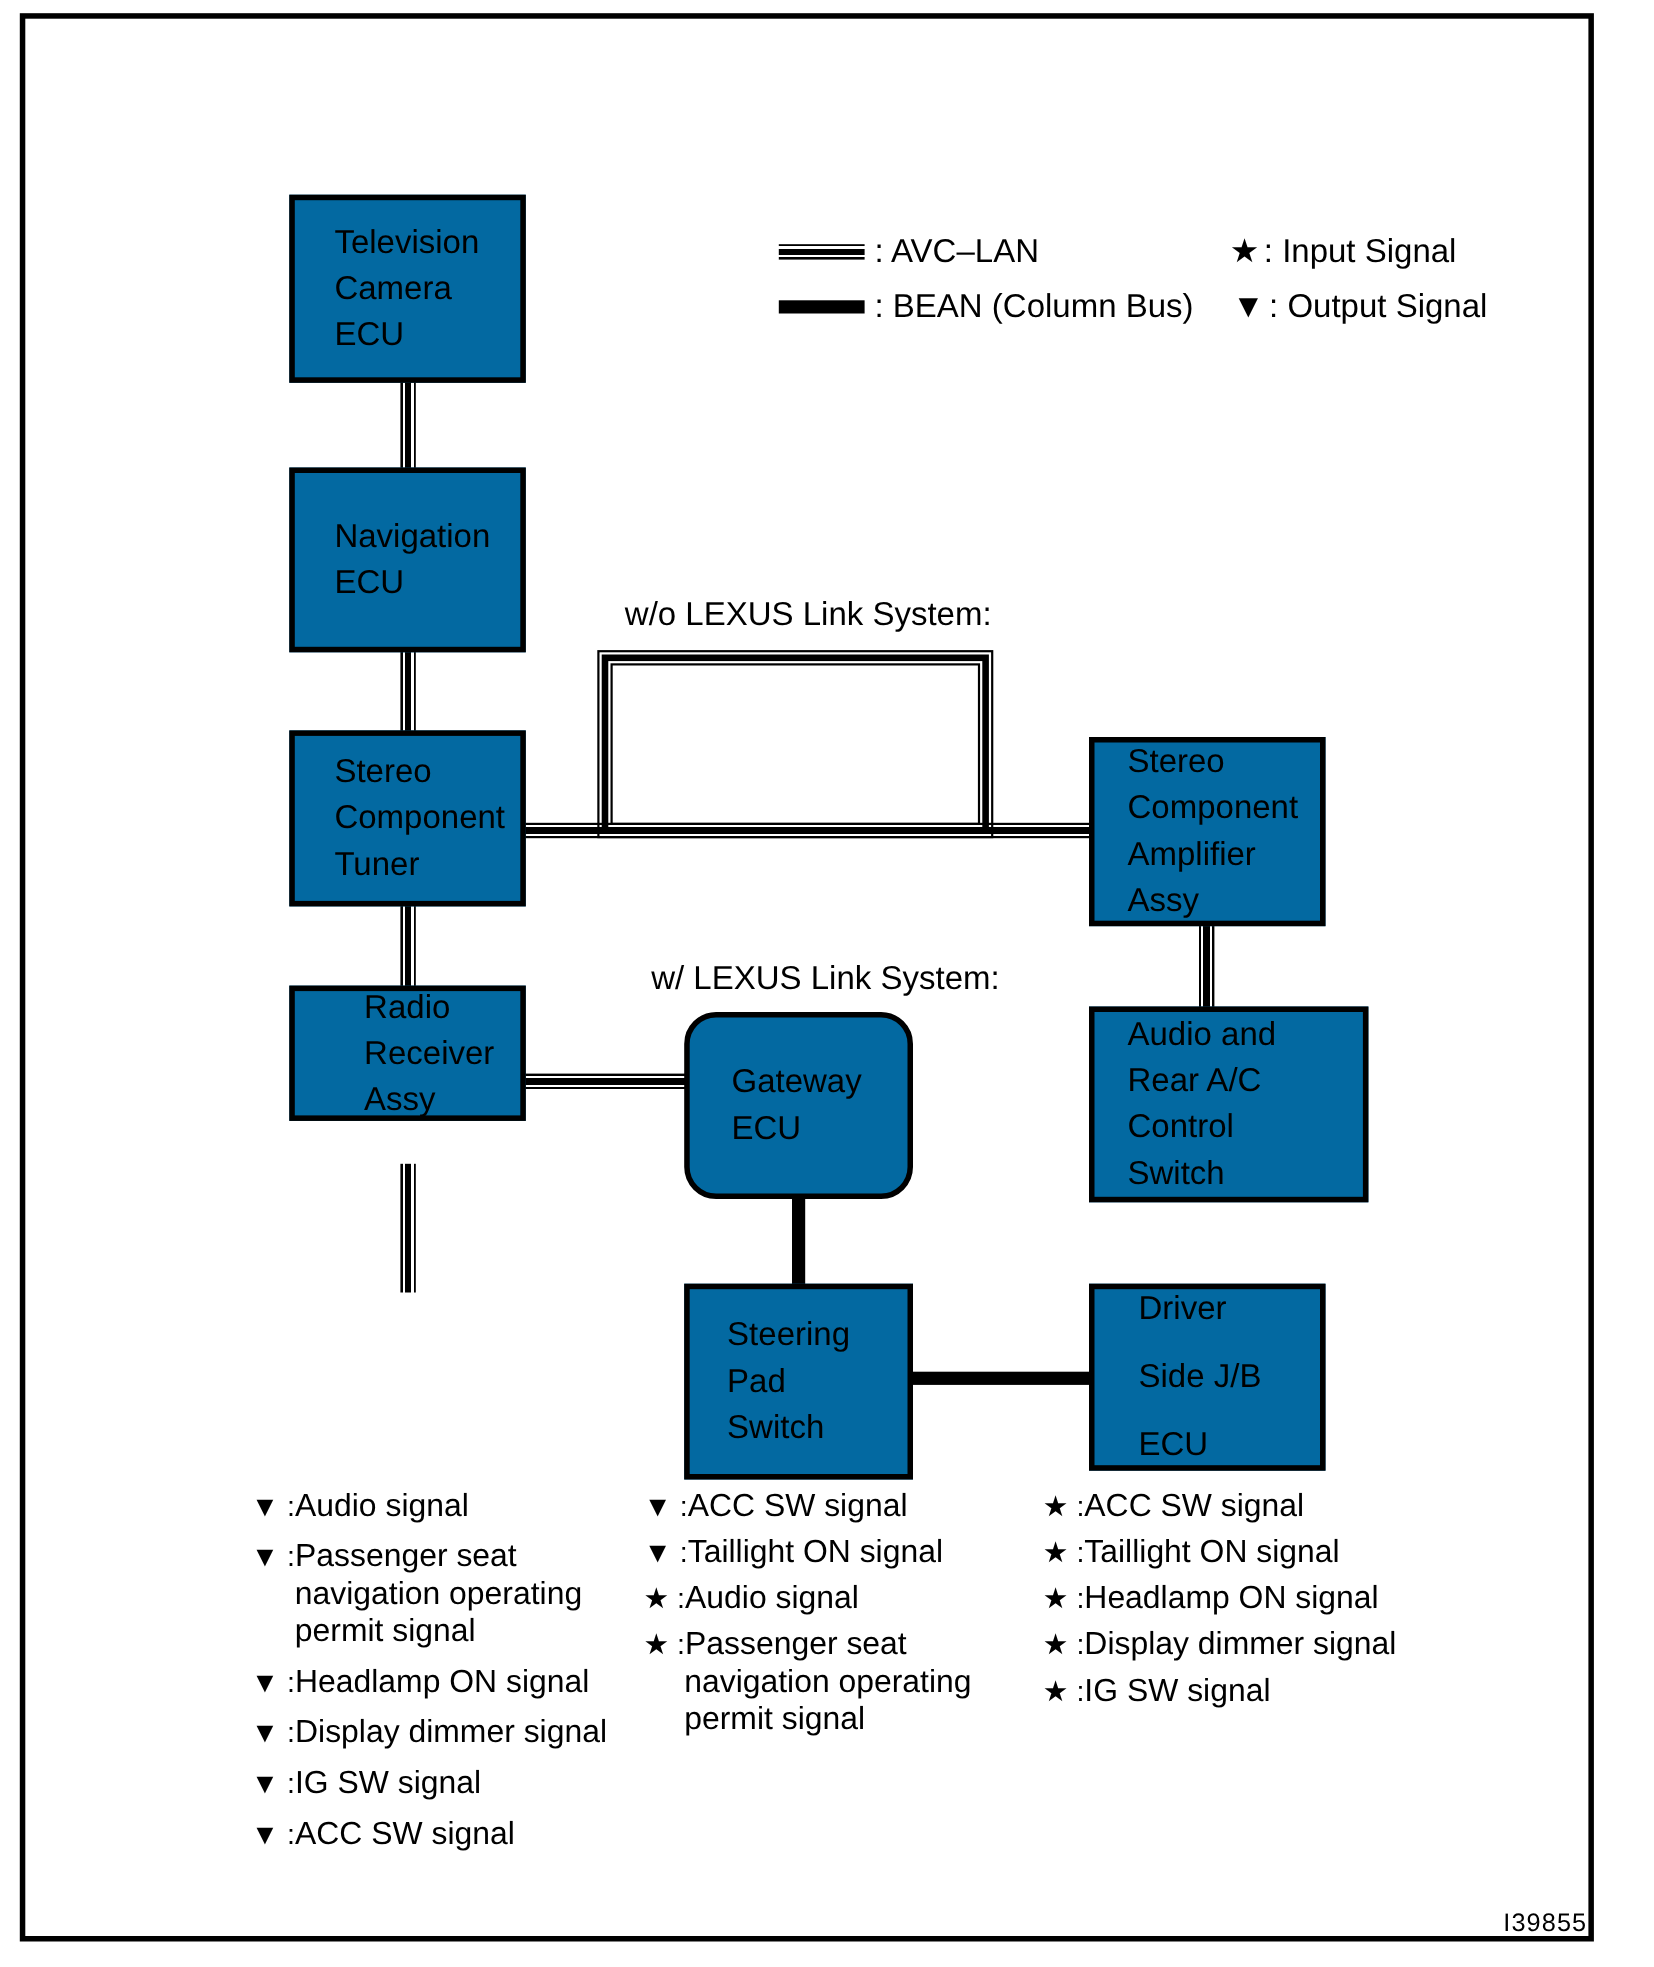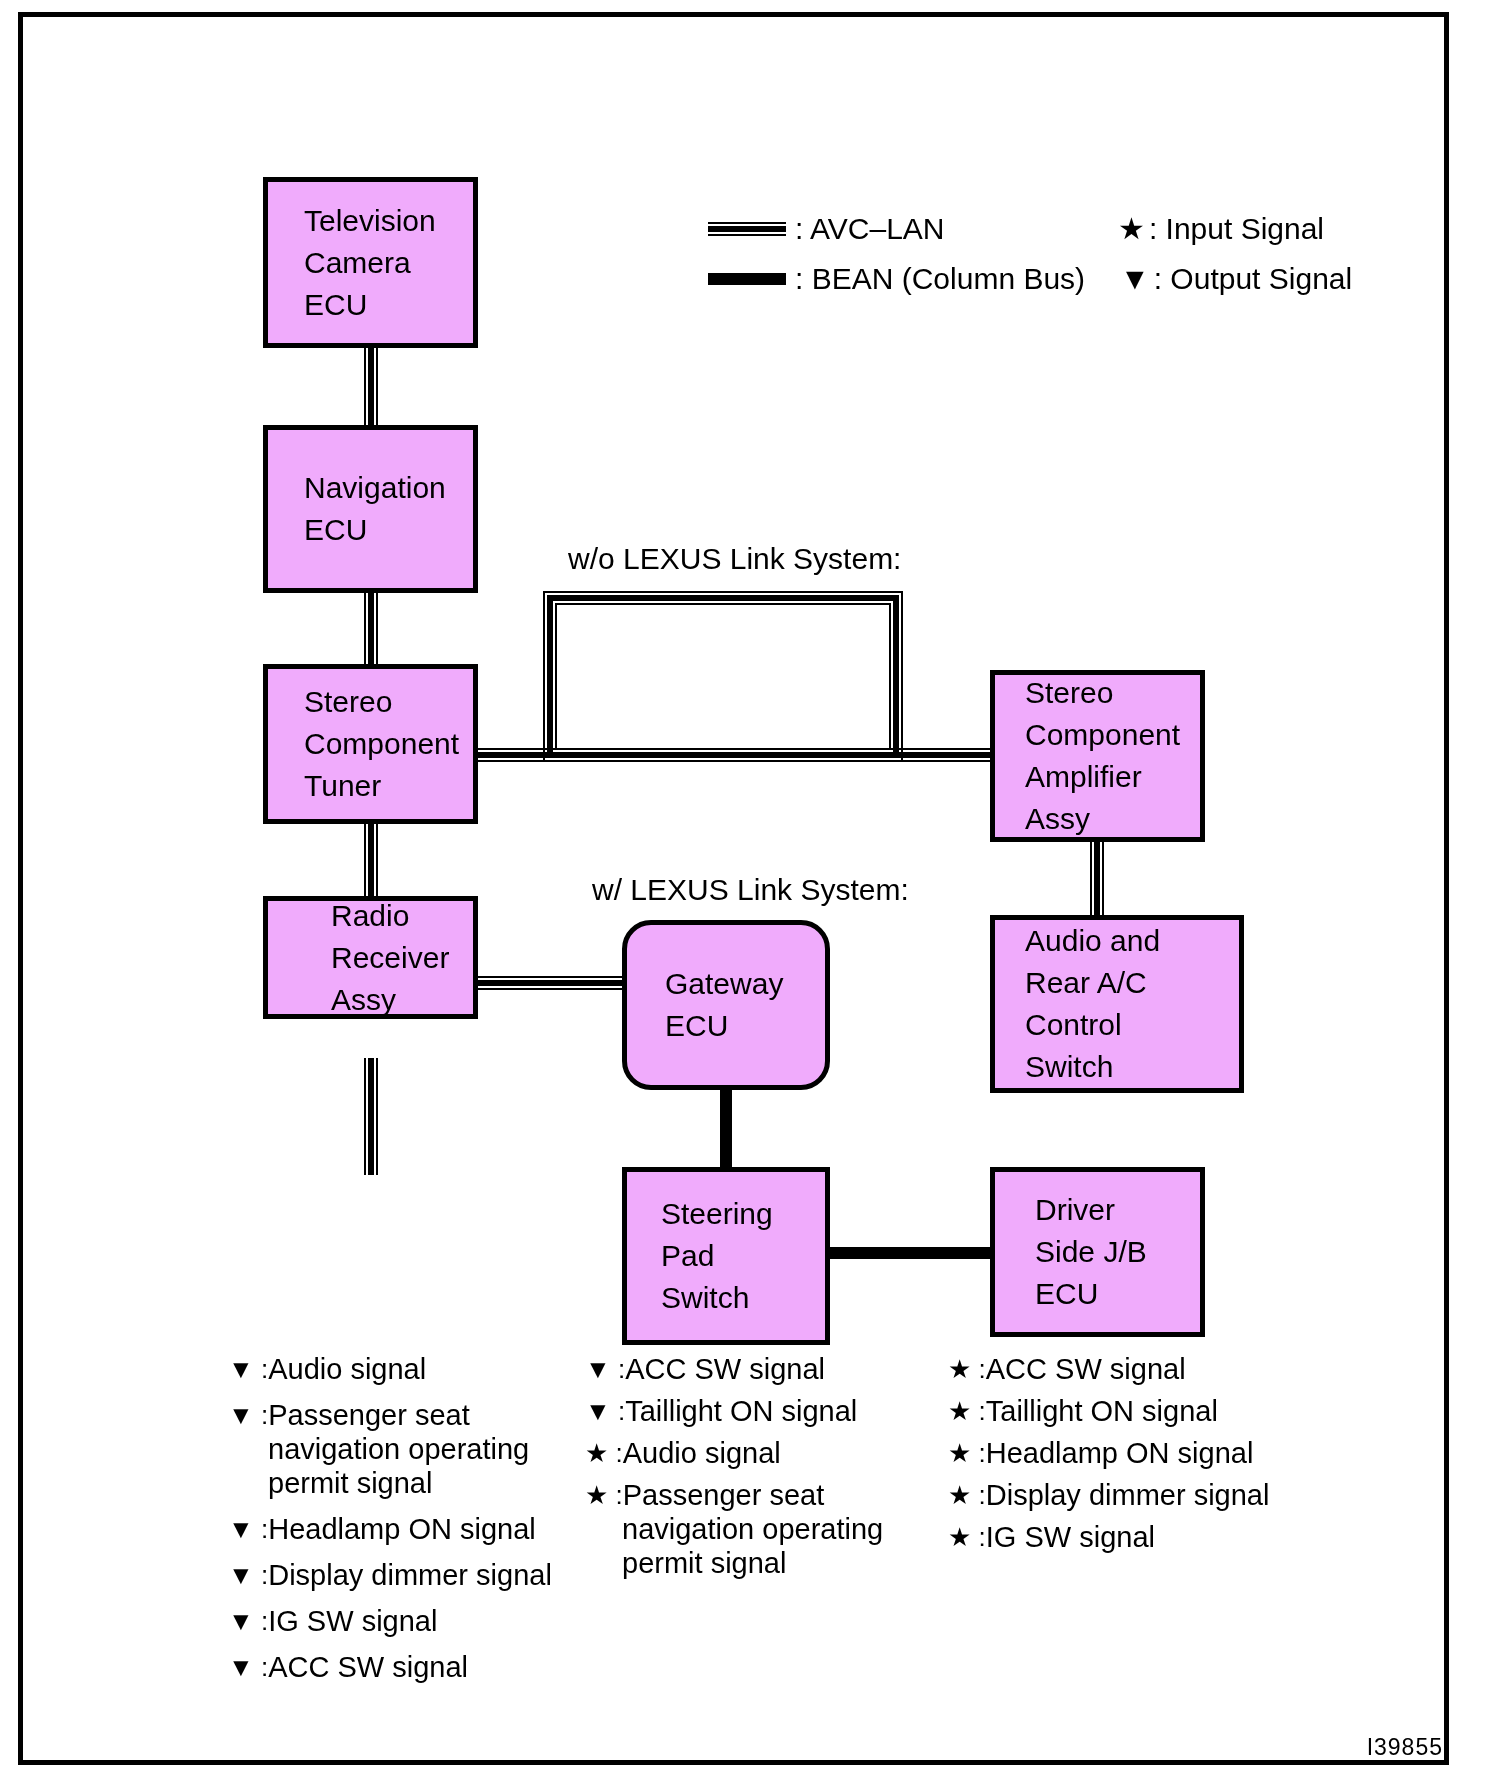--- a/index.html
+++ b/index.html
@@ -1,21 +1,21 @@
 <!DOCTYPE html>
 <html><head>
 <meta charset="utf-8">
 <style>
   html,body{margin:0;padding:0;background:#fff;}
   .canvas{position:relative;width:1504px;height:1788px;background:#fff;overflow:hidden;
           font-family:"Liberation Sans",sans-serif;color:#000;}
   .frame{position:absolute;left:18px;top:12px;width:1431px;height:1753px;
          border:5px solid #000;box-sizing:border-box;}
   
-  .node{position:absolute;background:#f0abfc;border:5px solid #000;box-sizing:border-box;
+  .node{position:absolute;background:#0369a1;border:5px solid #000;box-sizing:border-box;
         display:flex;flex-direction:column;justify-content:center;
         padding-left:36px;font-size:30px;line-height:42px;}
   .node span{white-space:nowrap;}
   
   .avc-v{position:absolute;width:14px;
          background:linear-gradient(to right,#000 0 2px,#fff 2px 4px,#000 4px 10px,#fff 10px 12px,#000 12px 14px);}
   .avc-h{position:absolute;height:14px;
          background:linear-gradient(to bottom,#000 0 2px,#fff 2px 4px,#000 4px 10px,#fff 10px 12px,#000 12px 14px);}
   
   .bean{position:absolute;background:#000;}
@@ -101,21 +101,21 @@
     <span>Audio and</span>
     <span>Rear A/C</span>
     <span>Control</span>
     <span>Switch</span>
   </div>
   <div class="node" style="left:622px;top:1167px;width:208px;height:178px;padding-left:34px;">
     <span>Steering</span>
     <span>Pad</span>
     <span>Switch</span>
   </div>
-  <div class="node" style="left:990px;top:1167px;width:215px;height:170px;padding-left:40px;">
+  <div class="node" style="left:990px;top:1167px;width:215px;height:170px;padding-left:40px;gap:20px;">
     <span>Driver</span>
     <span>Side J/B</span>
     <span>ECU</span>
   </div>
 
   <div class="sig-col" style="left:228px;top:1352px;">
     <div class="sig-row">
         <span class="sig-m">▼ :</span>
         <span class="sig-t">Audio signal</span>
       </div>

